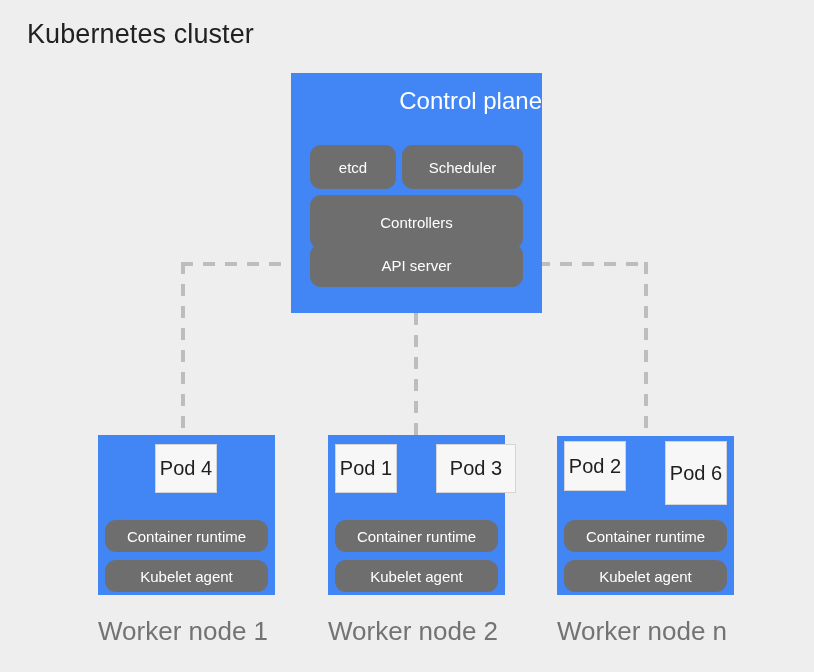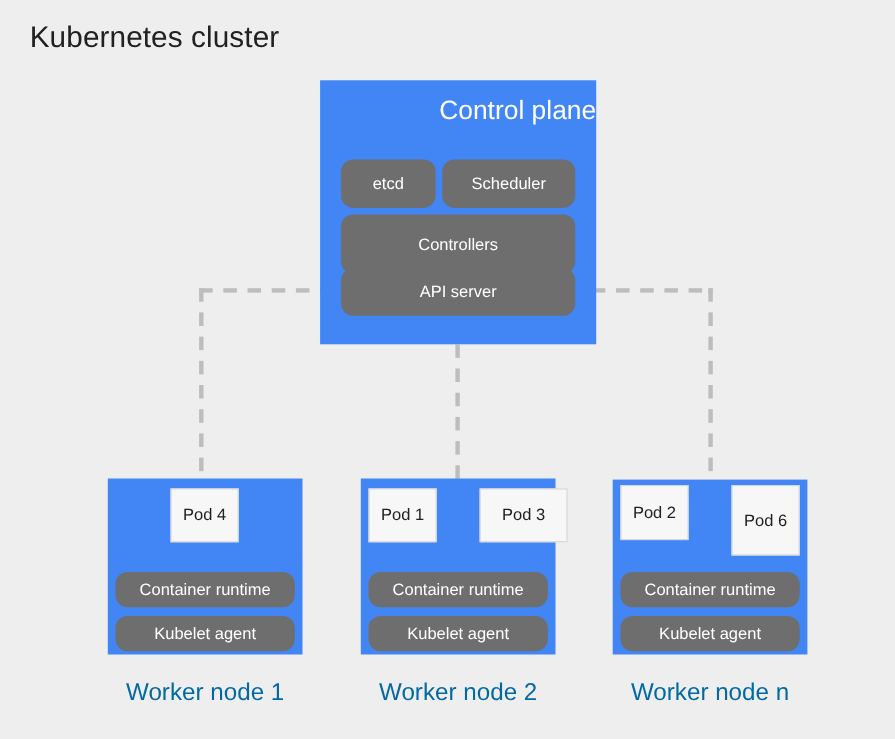--- a/index.html
+++ b/index.html
@@ -22,34 +22,34 @@
   
   .blue-box{position:absolute;background:#4285f4;}
   .gray-box{
     position:absolute;background:#6e6e6e;color:#ffffff;
     display:flex;align-items:center;justify-content:center;
     font-size:15px;white-space:nowrap;border-radius:11px;
   }
   .pod-box{
     position:absolute;background:#f7f7f7;border:1px solid #d4d4d4;
     color:#202020;display:flex;align-items:center;justify-content:center;
-    font-size:15px;white-space:nowrap;box-sizing:border-box;
+    font-size:20px;white-space:nowrap;box-sizing:border-box;
   }
 
   
   #control-plane{left:291px;top:73px;width:251px;height:240px;}
   .cp-title{
     position:absolute;left:0;top:14px;width:251px;
     text-align:right;color:#ffffff;font-size:24px;white-space:nowrap;
   }
 
   
   .node-label{
-    position:absolute;color:#0369a1;font-size:22px;
-    text-align:center;white-space:nowrap;
+    position:absolute;color:#737373;font-size:26px;
+    text-align:left;white-space:nowrap;
   }
 
   
   .dash-h{
     position:absolute;height:4px;
     background-image:linear-gradient(to right,#bdbdbd 0 12px,rgba(0,0,0,0) 12px 22px);
     background-size:22px 4px;background-repeat:repeat-x;
   }
   .dash-v{
     position:absolute;width:4px;

